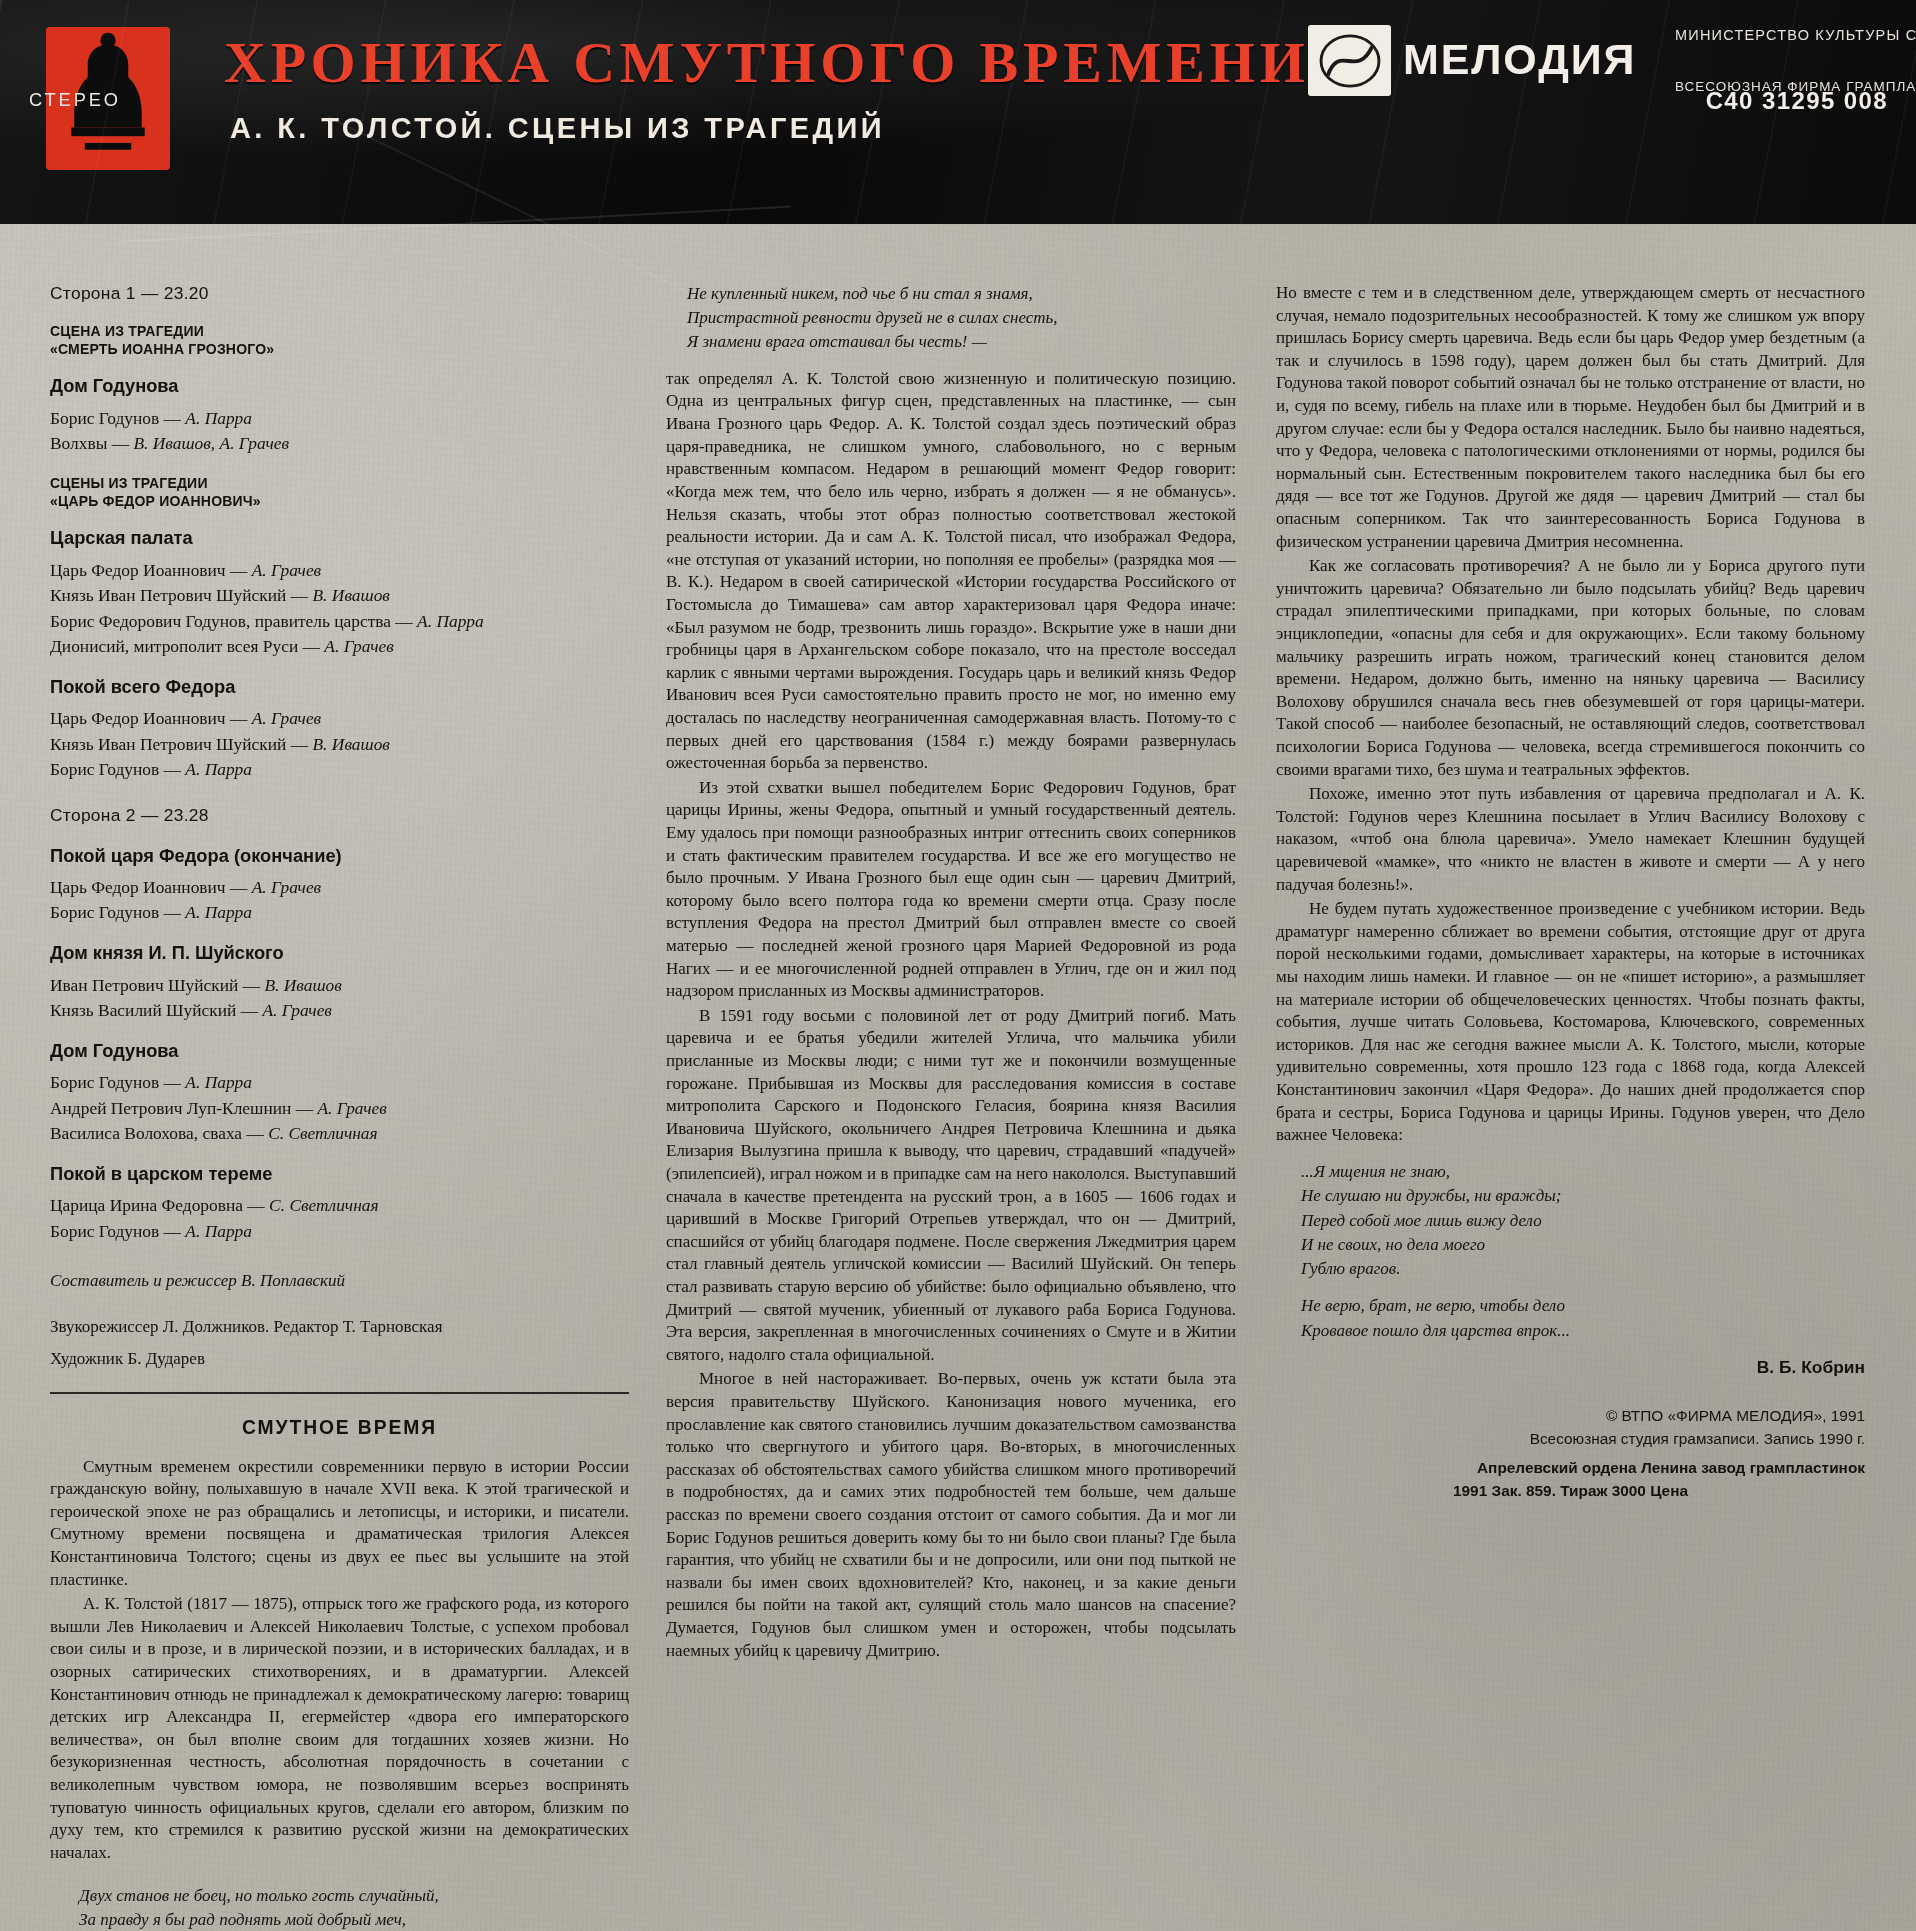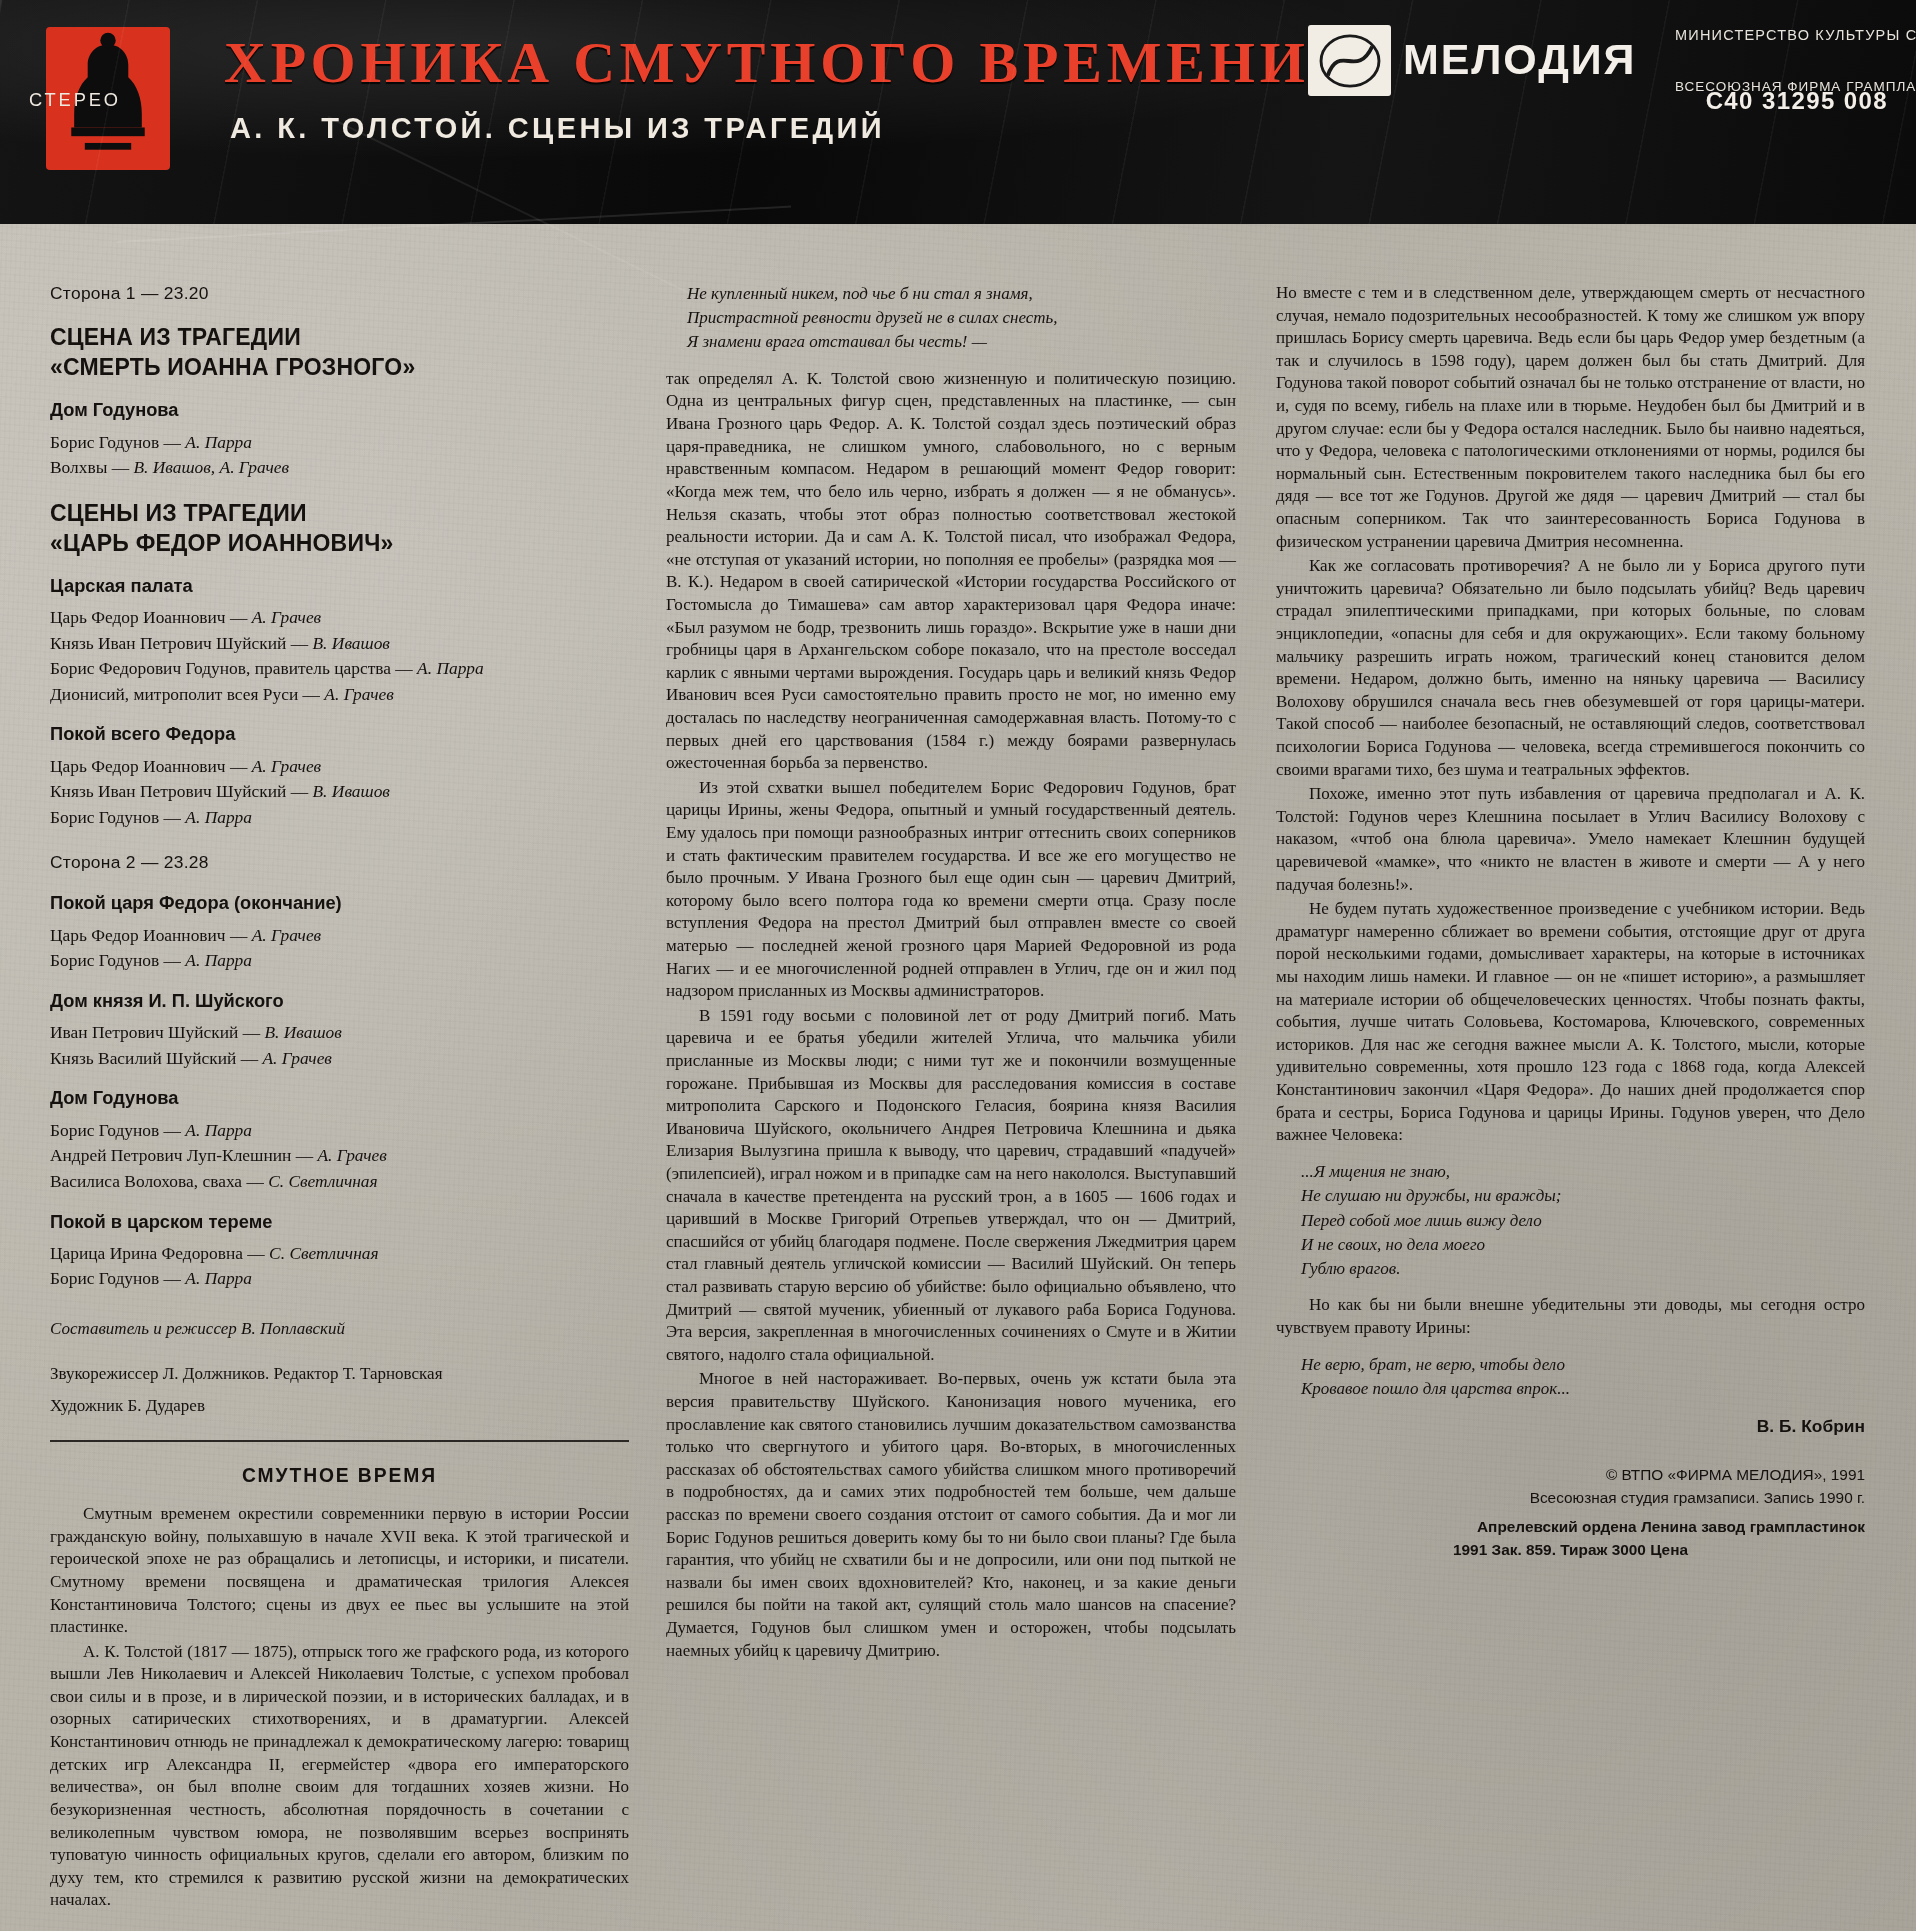--- a/index.html
+++ b/index.html
@@ -104,21 +104,21 @@
   .col1{left:50px;width:579px;}
   .col2{left:666px;width:570px;}
   .col3{left:1276px;width:589px;}
 
   .side-head{
     font-family:"Liberation Sans", sans-serif;
     font-size:17.4px;margin-bottom:17.4px;letter-spacing:0.3px;
   }
   .work-title{
     font-family:"Liberation Sans", sans-serif;
-    font-weight:bold;font-size:23px;line-height:1.32;letter-spacing:0.2px;
+    font-weight:bold;font-size:14px;line-height:1.32;letter-spacing:0.2px;
     margin-bottom:13.5px;
   }
   .scene-head{
     font-family:"Liberation Sans", sans-serif;
     font-weight:bold;font-size:18.3px;margin:15.4px 0 7.7px 0;
   }
   .cast-line{
     font-size:17.4px;line-height:1.46;
   }
   .cast-line .role{font-style:normal;}
@@ -332,21 +332,20 @@
   <p class="body">Как же согласовать противоречия? А не было ли у Бориса другого пути уничтожить царевича? Обязательно ли было подсылать убийц? Ведь царевич страдал эпилептическими припадками, при которых больные, по словам энциклопедии, «опасны для себя и для окружающих». Если такому больному мальчику разрешить играть ножом, трагический конец становится делом времени. Недаром, должно быть, именно на няньку царевича — Василису Волохову обрушился сначала весь гнев обезумевшей от горя царицы-матери. Такой способ — наиболее безопасный, не оставляющий следов, соответствовал психологии Бориса Годунова — человека, всегда стремившегося покончить со своими врагами тихо, без шума и театральных эффектов.</p>
   <p class="body">Похоже, именно этот путь избавления от царевича предполагал и А. К. Толстой: Годунов через Клешнина посылает в Углич Василису Волохову с наказом, «чтоб она блюла царевича». Умело намекает Клешнин будущей царевичевой «мамке», что «никто не властен в животе и смерти — А у него падучая болезнь!».</p>
   <p class="body">Не будем путать художественное произведение с учебником истории. Ведь драматург намеренно сближает во времени события, отстоящие друг от друга порой несколькими годами, домысливает характеры, на которые в источниках мы находим лишь намеки. И главное — он не «пишет историю», а размышляет на материале истории об общечеловеческих ценностях. Чтобы познать факты, события, лучше читать Соловьева, Костомарова, Ключевского, современных историков. Для нас же сегодня важнее мысли А. К. Толстого, мысли, которые удивительно современны, хотя прошло 123 года с 1868 года, когда Алексей Константинович закончил «Царя Федора». До наших дней продолжается спор брата и сестры, Бориса Годунова и царицы Ирины. Годунов уверен, что Дело важнее Человека:</p>
 
   <div class="verse c2" style="white-space:pre-line;margin-left:25px;margin-top:13.5px;">...Я мщения не знаю,
 Не слушаю ни дружбы, ни вражды;
 Перед собой мое лишь вижу дело
 И не своих, но дела моего
 Гублю врагов.</div>
 
-  <p class="body" style="text-indent:33px;">Но как бы ни были внешне убедительны эти доводы, мы сегодня остро чувствуем правоту Ирины:</p>
 
   <div class="verse c2" style="white-space:pre-line;margin-left:25px;margin-top:13.5px;">Не верю, брат, не верю, чтобы дело
 Кровавое пошло для царства впрок...</div>
 
   <div class="signature">В. Б. Кобрин</div>
 
   <div class="colophon">
     <span class="cline" style="text-align:right;display:block;">© ВТПО «ФИРМА МЕЛОДИЯ», 1991</span>
     <span class="cline" style="text-align:right;display:block;">Всесоюзная студия грамзаписи. Запись 1990 г.</span>
     <span class="cline bold" style="text-align:right;display:block;margin-top:5.8px;">Апрелевский ордена Ленина завод грампластинок</span>

